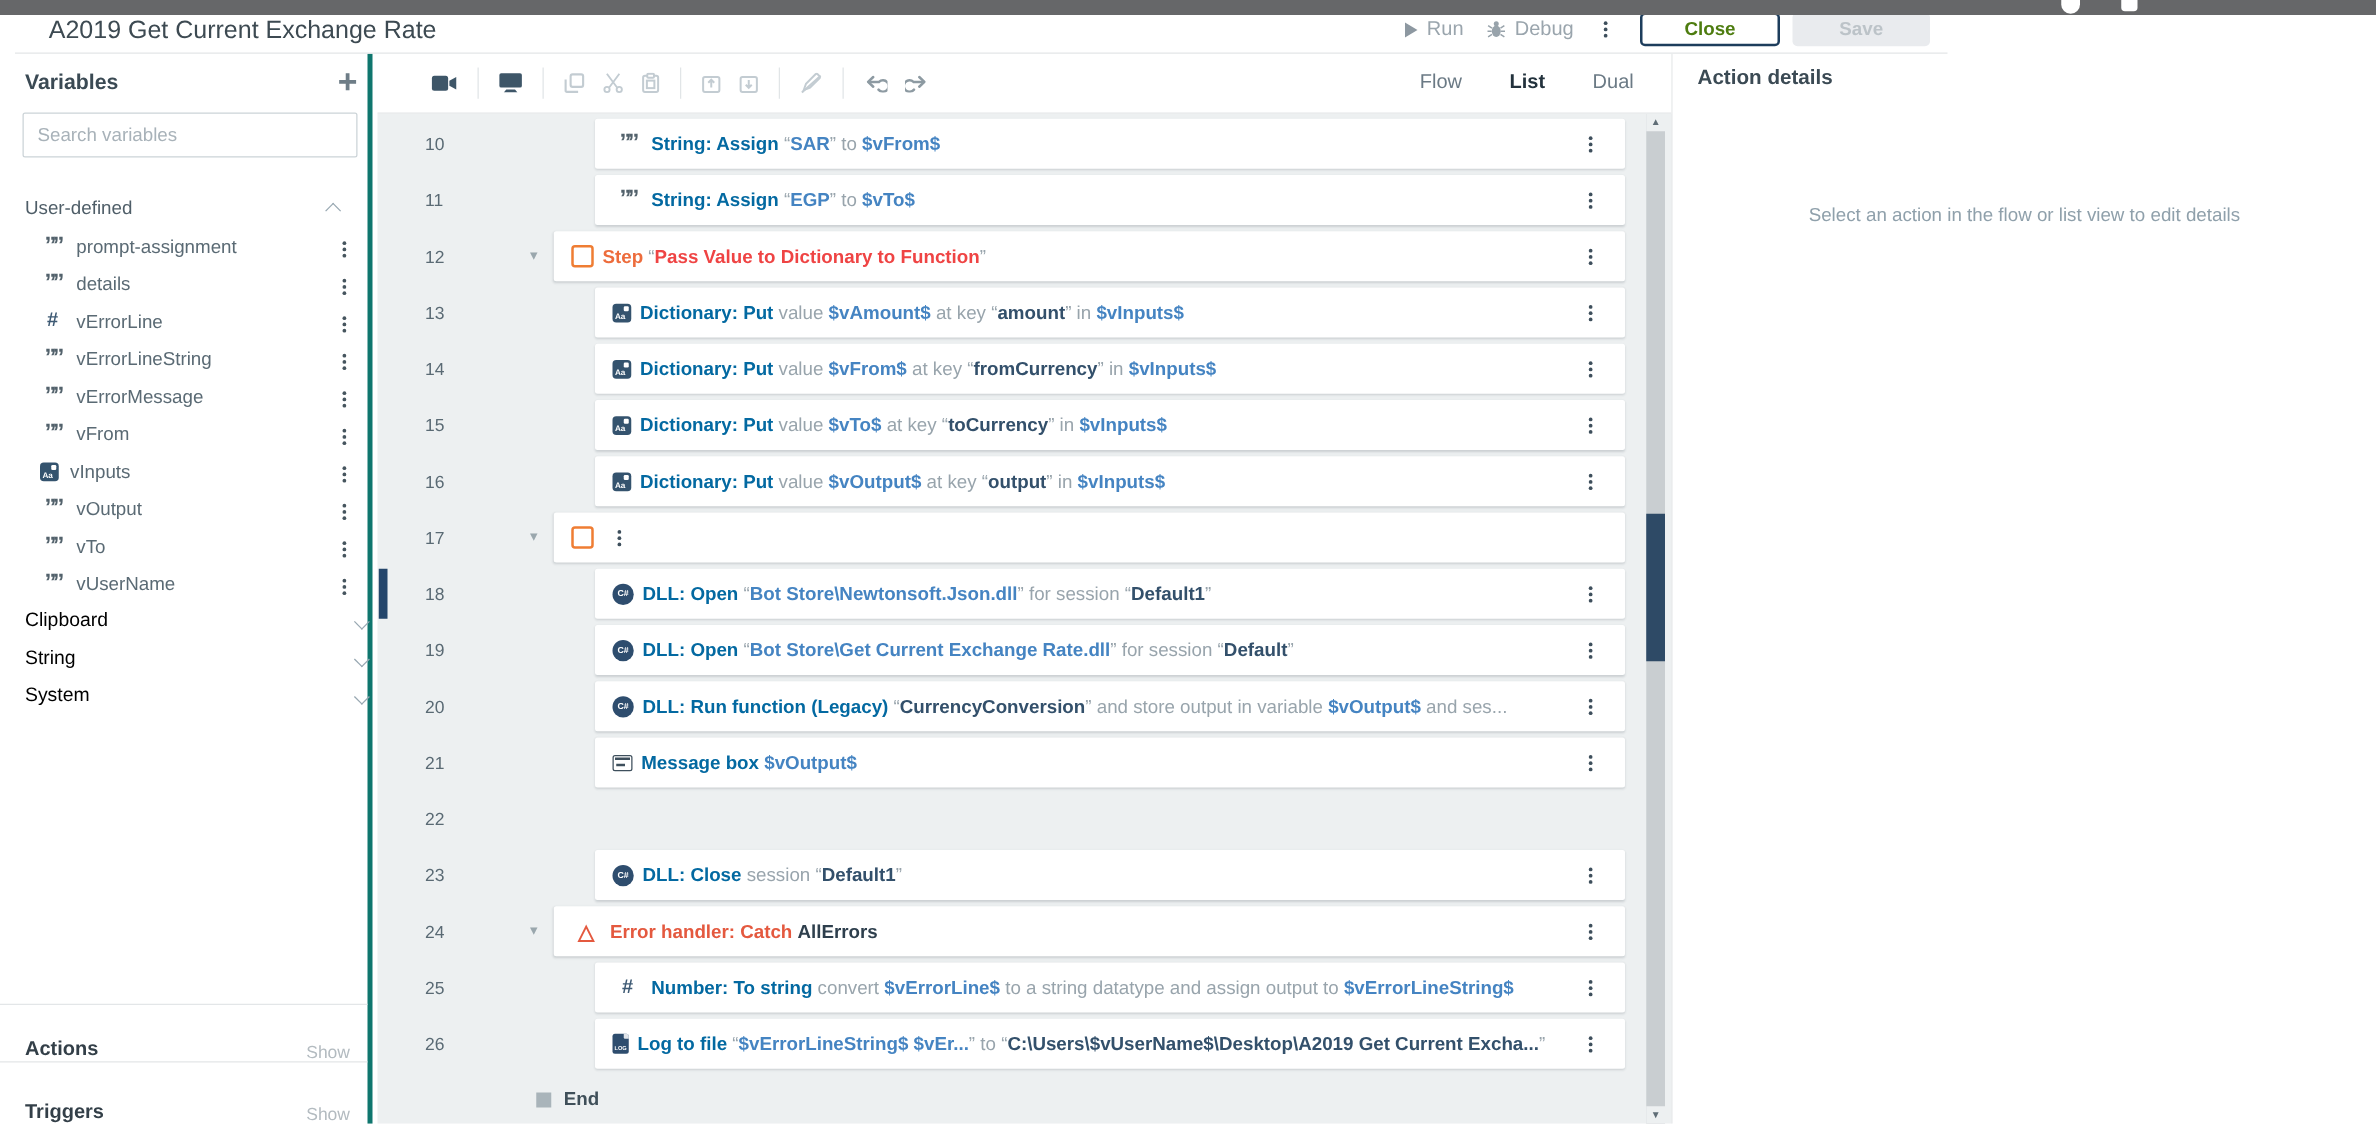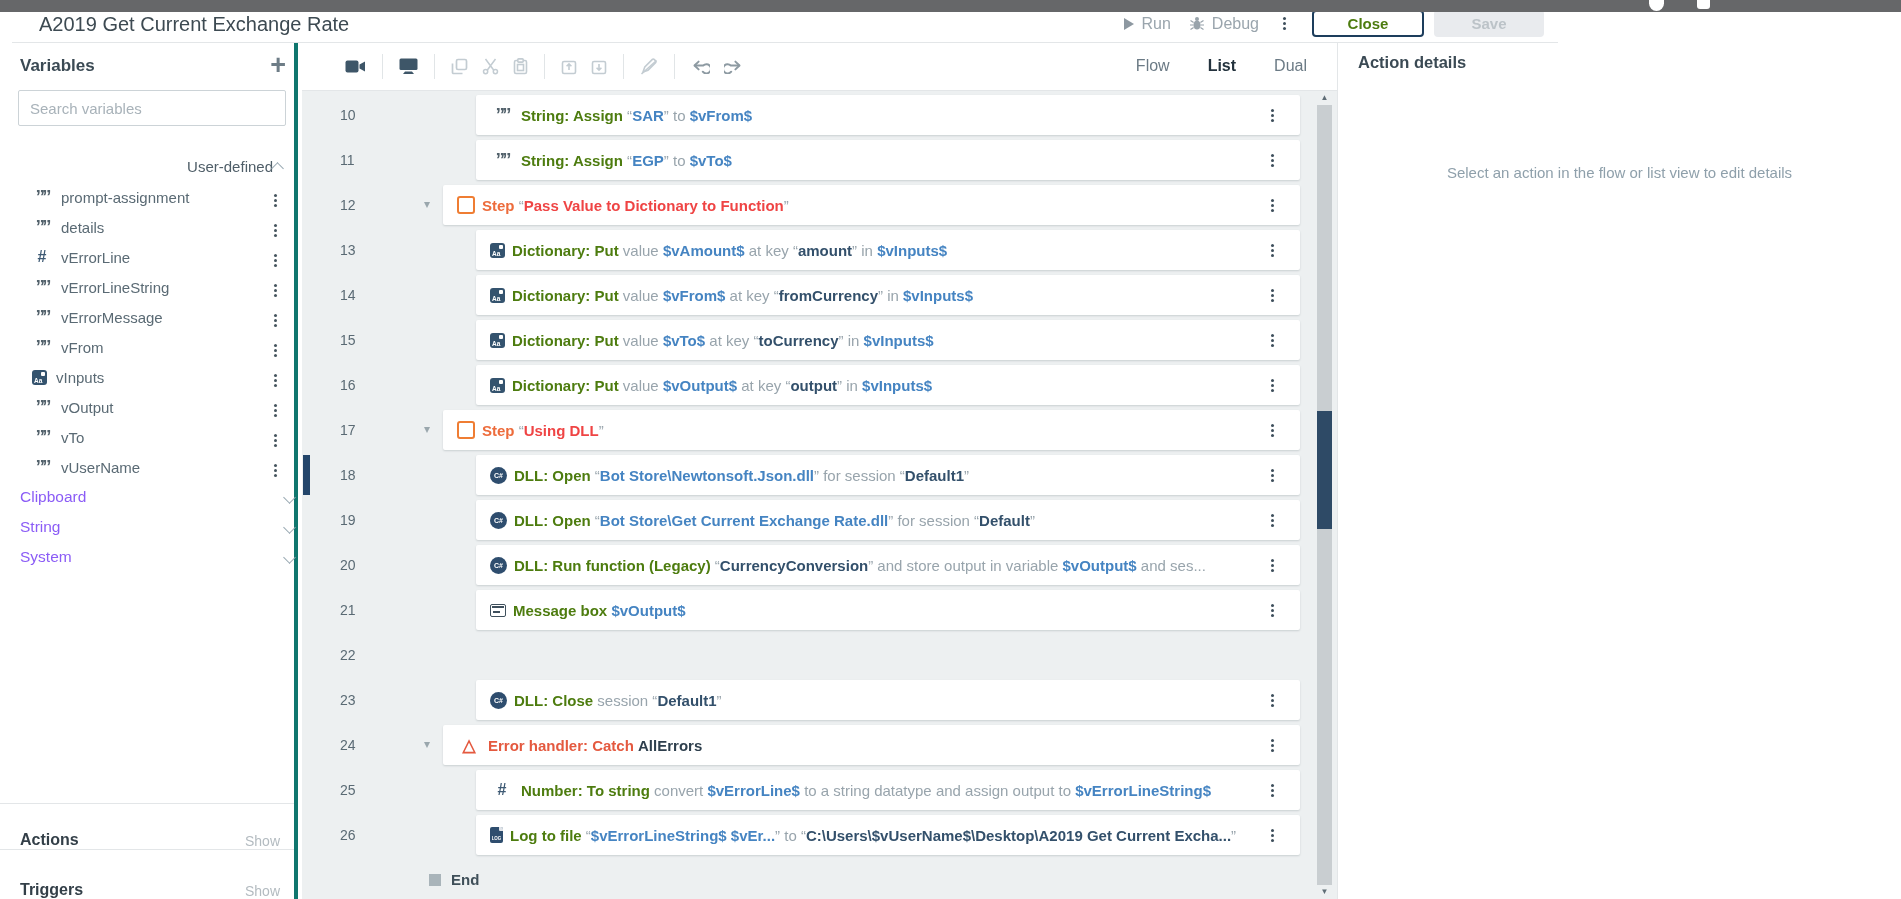--- a/index.html
+++ b/index.html
@@ -26,32 +26,32 @@
   .btn-save{width:110px;height:27px;background:#e9ebee;border:none;border-radius:4px;color:#bcc3c8;
             font-size:15px;font-weight:700;font-family:inherit}
   
   .sidebar{position:absolute;left:0;top:42px;width:298px;bottom:0;background:#fff;border-right:4px solid #0f766e;box-sizing:border-box}
   .sb-head{position:absolute;left:20px;right:6px;top:14px;height:26px}
   .sb-title{font-size:17px;font-weight:700;color:#3b4a54}
   .plus{position:absolute;right:2px;top:-6px;font-size:27px;font-weight:700;color:#6e7d87;cursor:pointer}
   .sb-search{position:absolute;left:18px;top:48px;width:268px;height:36px;box-sizing:border-box;
              border:1px solid #ccd3d7;border-radius:2px;padding:0 11px;font-size:15px;color:#445;outline:none;font-family:inherit}
   .sb-search::placeholder{color:#a8b2b9}
-  .sb-section{position:absolute;left:20px;right:12px;top:112px;height:24px;display:flex;align-items:center;justify-content:flex-end;
+  .sb-section{position:absolute;left:20px;right:23px;top:112px;height:24px;display:flex;align-items:center;justify-content:space-between;
               font-size:15px;color:#4f5e68;cursor:pointer}
   .chev{width:8px;height:8px;border-right:1.8px solid #97a7b1;border-bottom:1.8px solid #97a7b1;display:inline-block;transform:rotate(45deg)}
   .chev.up{transform:rotate(225deg);margin-top:5px}
   #varlist{position:absolute;left:0;right:0;top:140px}
   .var-row{height:30px;display:flex;align-items:center;padding:0 14px 0 32px;cursor:pointer}
   .var-label{font-size:15px;color:#5a6a74;margin-left:9px;flex:1;white-space:nowrap;overflow:hidden}
   .var-kebab{color:#46555e;margin-right:3px}
   .vic{width:20px;display:inline-flex;align-items:center;justify-content:center;flex:none}
   #grouplist{position:absolute;left:0;right:0;top:440px}
   .group-row{height:30px;display:flex;align-items:center;justify-content:space-between;padding:0 0 0 20px;
-             font-size:15.5px;color:#8b5cf6;cursor:pointer}
+             font-size:15.5px;color:#000000;cursor:pointer}
   .sb-bottom{position:absolute;left:0;right:0;bottom:0}
   .sb-brow{border-top:1px solid #e3e6e8;display:flex;align-items:flex-end;justify-content:space-between;padding:0 14px 0 20px;cursor:pointer}
   .sb-brow.actions{height:45px}
   .sb-brow.triggers{height:49px}
   .sb-brow .blabel{font-size:16px;font-weight:600;color:#333f48}
   .sb-brow .show{font-size:14px;color:#b3bbc0}
   
   .toolbar{position:absolute;left:302px;top:42px;width:1035px;height:49px;box-sizing:border-box;background:#fff;
            border-bottom:1px solid #e3e6e8;display:flex;align-items:center;padding-left:36px;z-index:2}
   .tbtn{display:inline-flex;align-items:center;justify-content:center;margin:0 7px;cursor:pointer}
@@ -65,21 +65,21 @@
   .lrow.selected::before{content:'';position:absolute;left:1px;top:0;bottom:0;width:7px;background:#24466b}
   .lnum{position:absolute;left:38px;top:12px;font-size:14px;color:#5a6a74}
   .larrow{position:absolute;left:122px;top:13px;color:#9aa7ad;font-size:12px;line-height:1;cursor:pointer}
   .lcard{position:absolute;top:0;bottom:0;right:37px;background:#fff;border-radius:2px;
          box-shadow:0 1px 2px rgba(44,62,73,.18);display:flex;align-items:center;padding:0 0 0 14px;cursor:pointer}
   .lvl0 .lcard{left:141px}
   .lvl1 .lcard{left:174px}
   .ric{width:24px;display:inline-flex;align-items:center;justify-content:center;margin-right:7px;flex:none}
   .lcontent{flex:1;font-size:15px;white-space:nowrap;overflow:hidden}
   .row-kebab{color:#3e4f5c;margin:0 26px 0 12px;display:inline-flex;align-items:center;cursor:pointer}
-  .sg-b{font-weight:700;color:#4d7c0f}
+  .sg-b{font-weight:700;color:#0369a1}
   .sg-m{color:#98a4ac}
   .sg-v{font-weight:700;color:#4584c2}
   .sg-d{font-weight:700;color:#33506b}
   .sg-o{font-weight:700;color:#ed6c3c}
   .sg-ot{font-weight:600;color:#ef4444}
   .sg-e{font-weight:700;color:#e4593f}
   .sg-t{font-weight:600;color:#2e3f4d}
   .lrow.end .ic-end{position:absolute;left:127px;top:14px}
   .lrow.end .end-label{position:absolute;left:149px;top:11px;font-size:15px;font-weight:600;color:#3f4f59}
   
@@ -377,21 +377,20 @@
           <span class="row-kebab">
             <span class="kebab"></span>
           </span>
         </div>
       </div>
       <div class="lrow lvl0">
         <span class="lnum">17</span>
         <span class="larrow">▾</span>
         <div class="lcard">
           <span class="ric ic-step"></span>
-          <span class="lcontent"><span class="sg-o">Step</span><span class="sg-m"> “</span><span class="sg-ot">Using DLL</span><span class="sg-m">”</span></span>
           <span class="row-kebab">
             <span class="kebab"></span>
           </span>
         </div>
       </div>
       <div class="lrow lvl1 selected">
         <span class="lnum">18</span>
         <div class="lcard">
           <span class="ric ic-dll"></span>
           <span class="lcontent"><span class="sg-b">DLL: Open</span><span class="sg-m"> “</span><span class="sg-v">Bot Store\Newtonsoft.Json.dll</span><span class="sg-m">” for session “</span><span class="sg-d">Default1</span><span class="sg-m">”</span></span>

